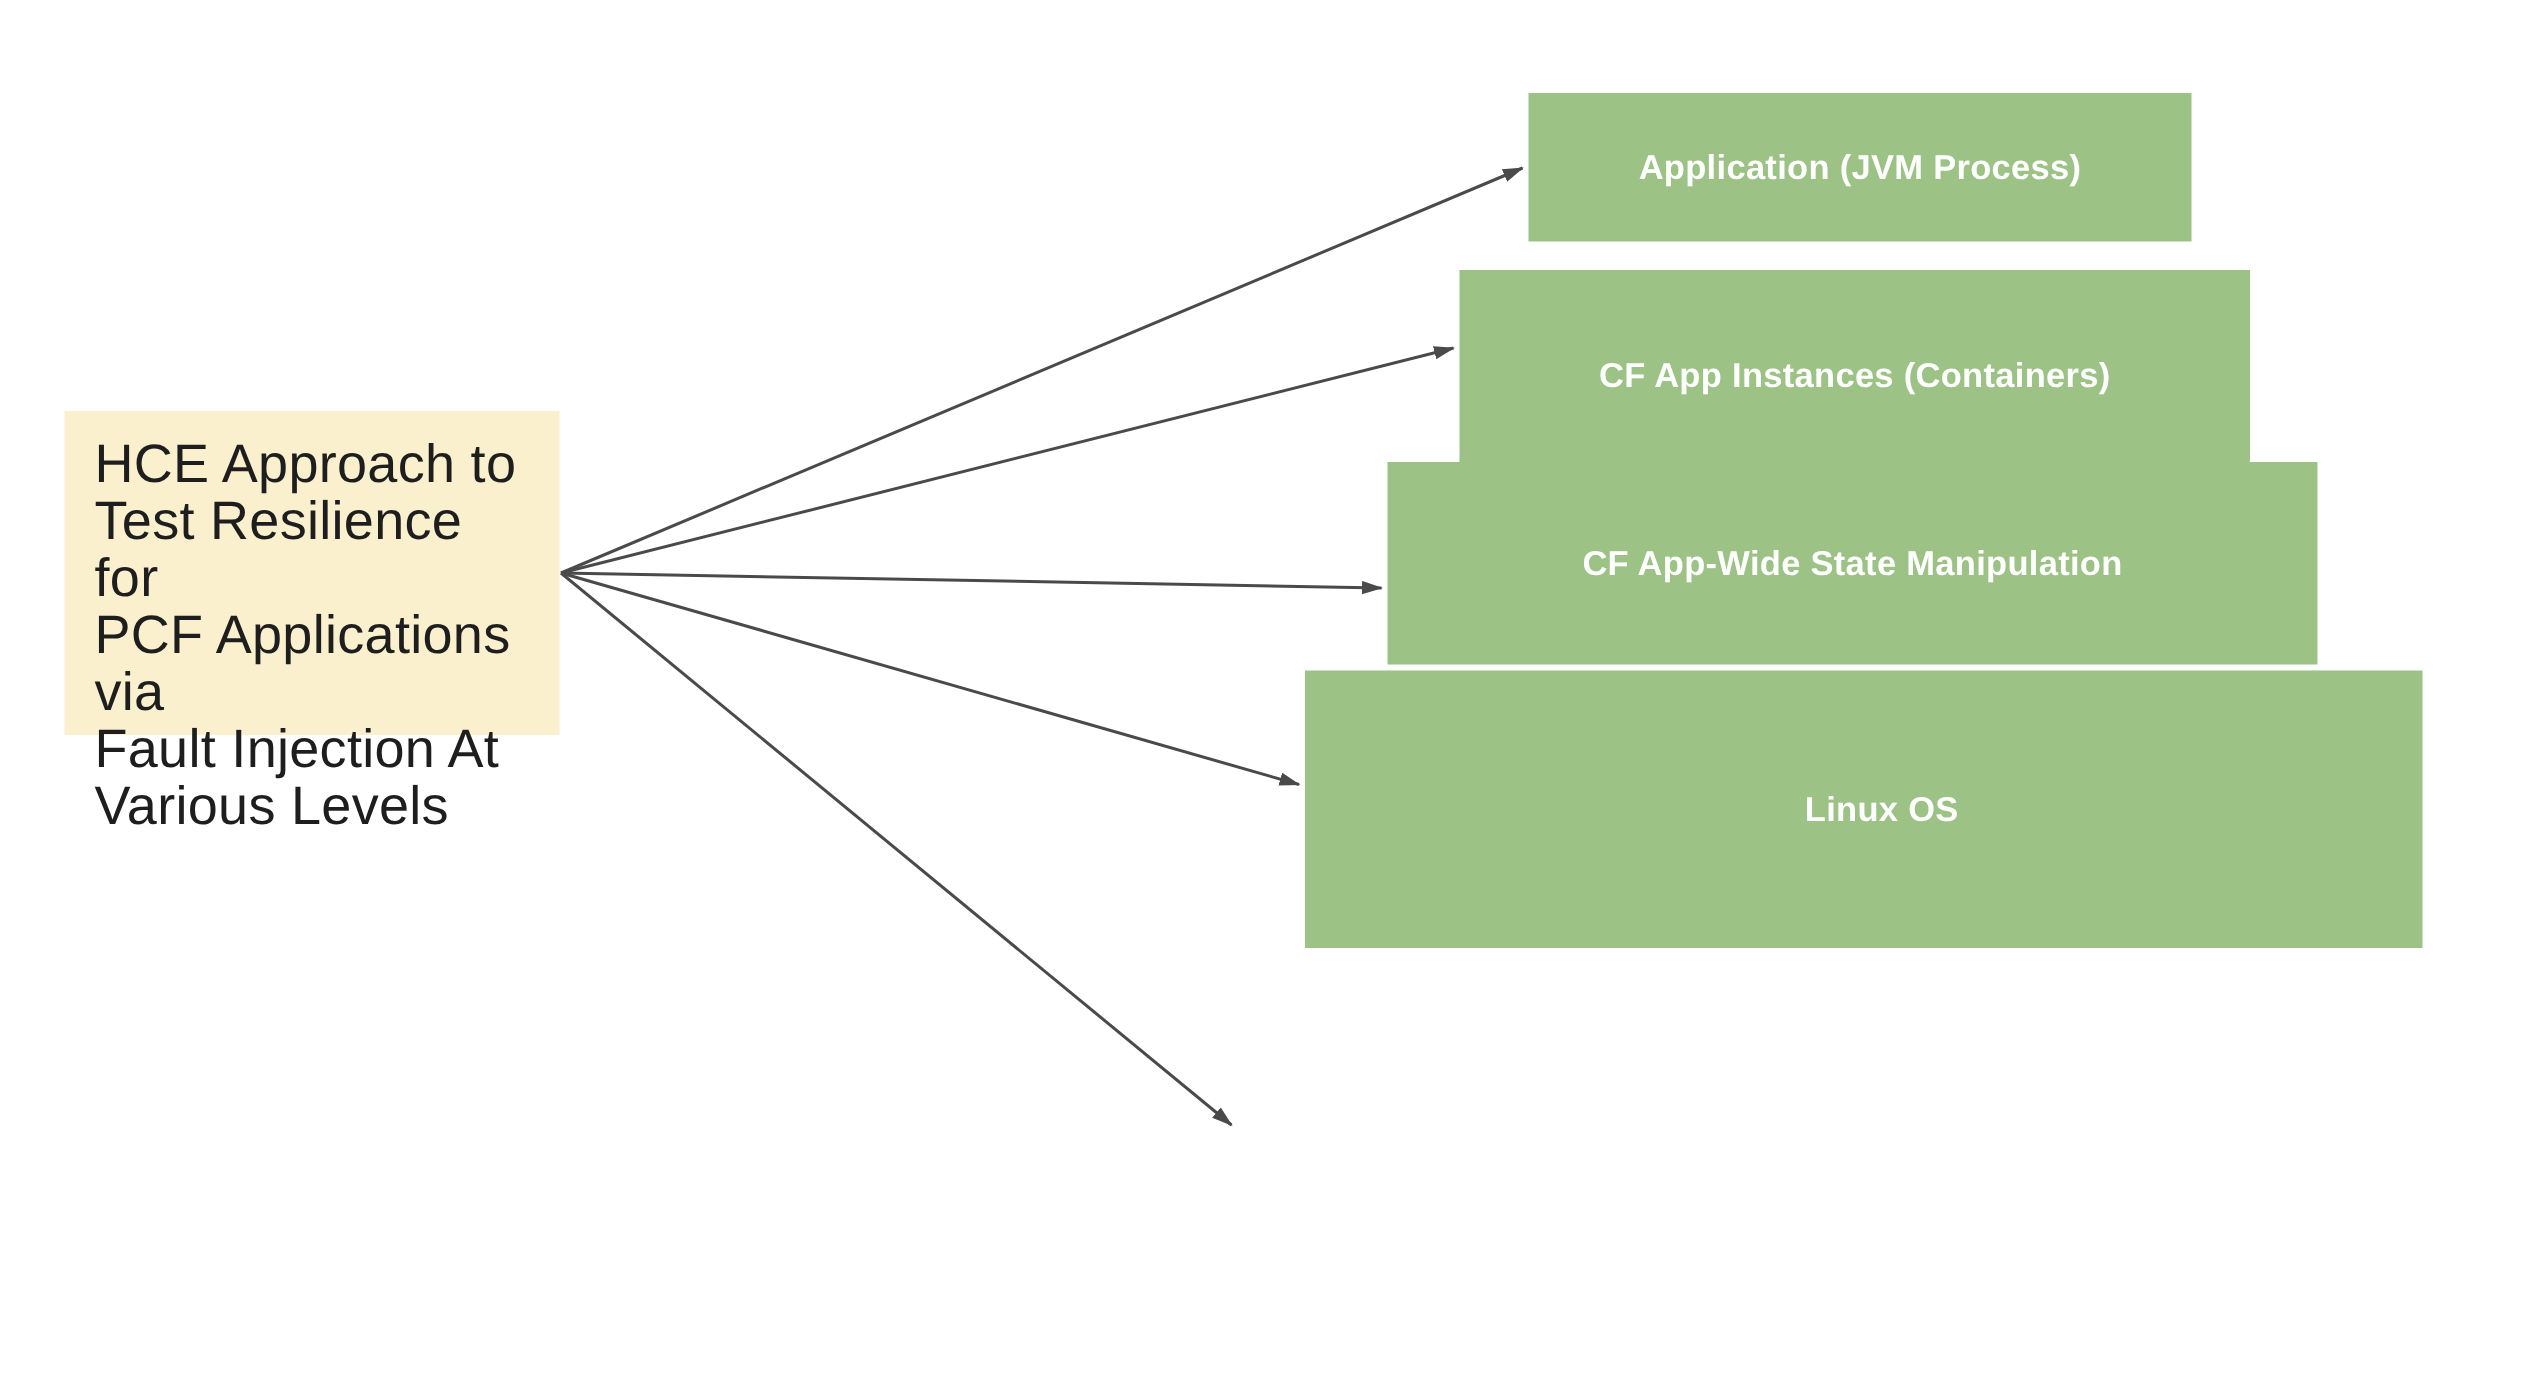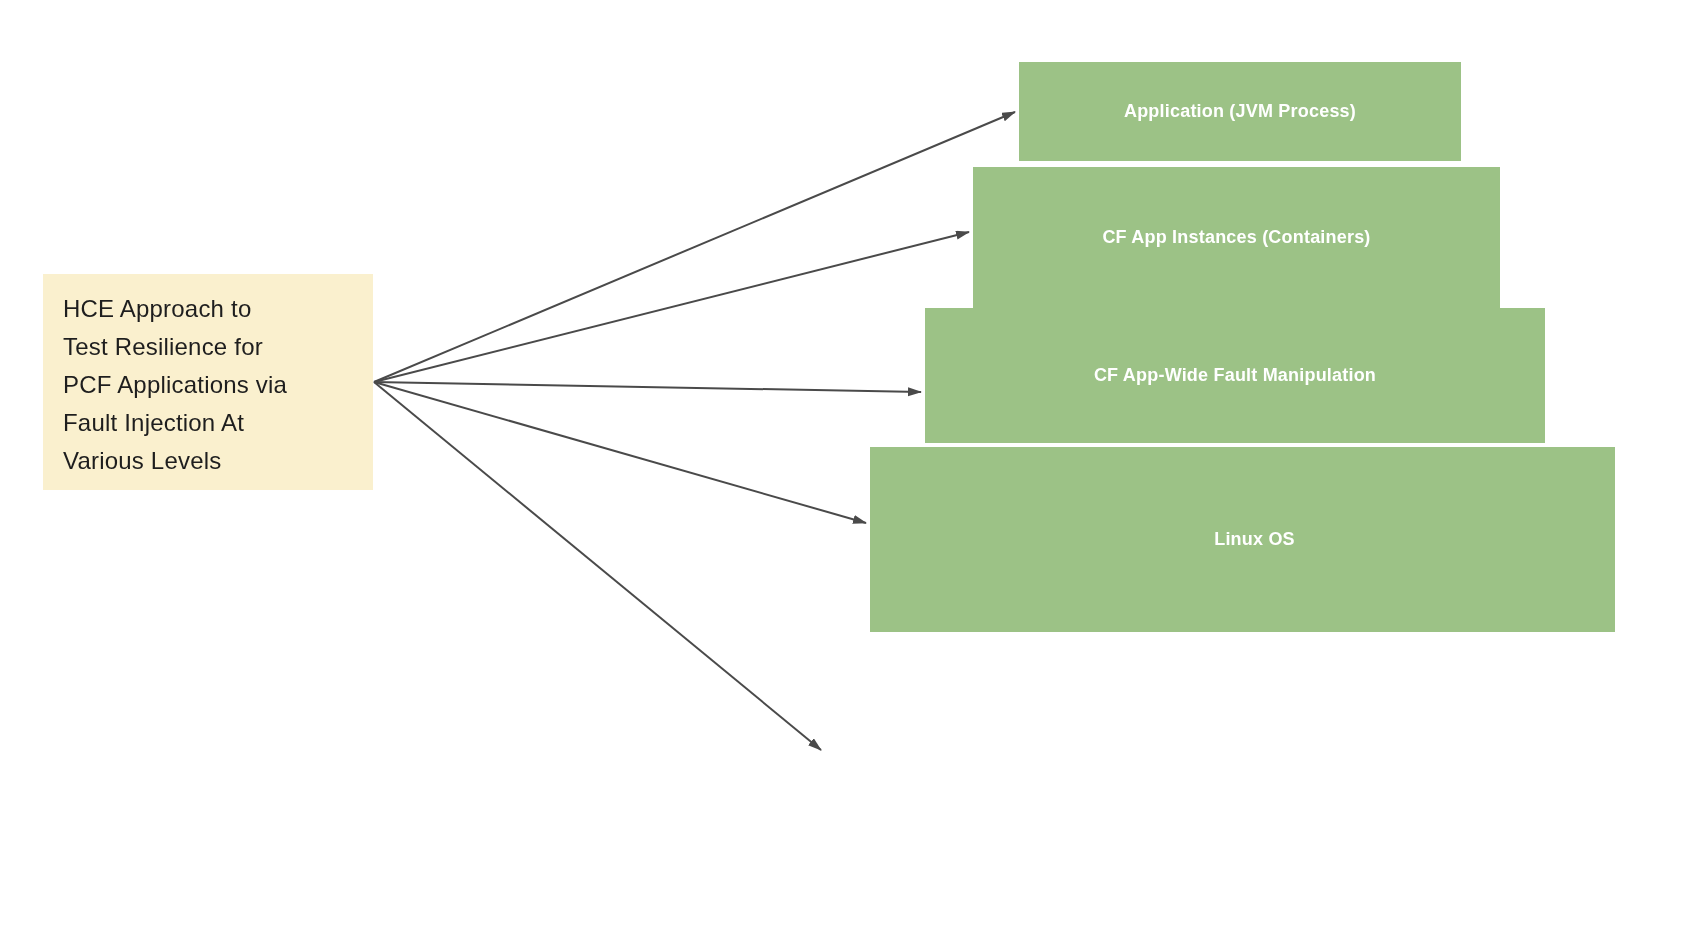--- a/index.html
+++ b/index.html
@@ -18,41 +18,41 @@
   .note {
     position: absolute;
     left: 43px;
     top: 274px;
     width: 330px;
     height: 216px;
     background: #FAF0CE;
     box-sizing: border-box;
     padding: 16px 18px 0 20px;
     color: #1E1E1E;
-    font-size: 24px;
+    font-size: 36px;
     line-height: 38px;
     white-space: pre-line;
     letter-spacing: 0.2px;
   }
   .level {
     position: absolute;
     background: #9CC286;
     display: flex;
     align-items: center;
     justify-content: center;
     text-align: center;
   }
   .level .label {
     color: #FFFFFF;
     font-weight: bold;
-    font-size: 18px;
+    font-size: 23px;
     letter-spacing: 0.2px;
   }
   .level-1 { left: 1019px; top: 62px;  width: 442px; height: 99px;  }
-  .level-2 { left: 973px;  top: 167px; width: 527px; height: 141px; }
+  .level-2 { left: 973px;  top: 180px; width: 527px; height: 141px; }
   .level-3 { left: 925px;  top: 308px; width: 620px; height: 135px; }
   .level-4 { left: 870px;  top: 447px; width: 721px; height: 185px; padding-left: 24px; }
   .level-5 { left: 827px;  top: 636px; width: 819px; height: 237px; }
   .arrows {
     position: absolute;
     left: 0;
     top: 0;
     width: 1695px;
     height: 926px;
     pointer-events: none;
@@ -84,21 +84,21 @@
 
   <div class="level level-1">
     <span class="label">Application (JVM Process)</span>
   </div>
 
   <div class="level level-2">
     <span class="label">CF App Instances (Containers)</span>
   </div>
 
   <div class="level level-3">
-    <span class="label">CF App-Wide Fault Manipulation</span>
+    <span class="label">CF App-Wide State Manipulation</span>
   </div>
 
   <div class="level level-4">
     <span class="label">Linux OS</span>
   </div>
 
 
 </div>
 
 </body></html>

